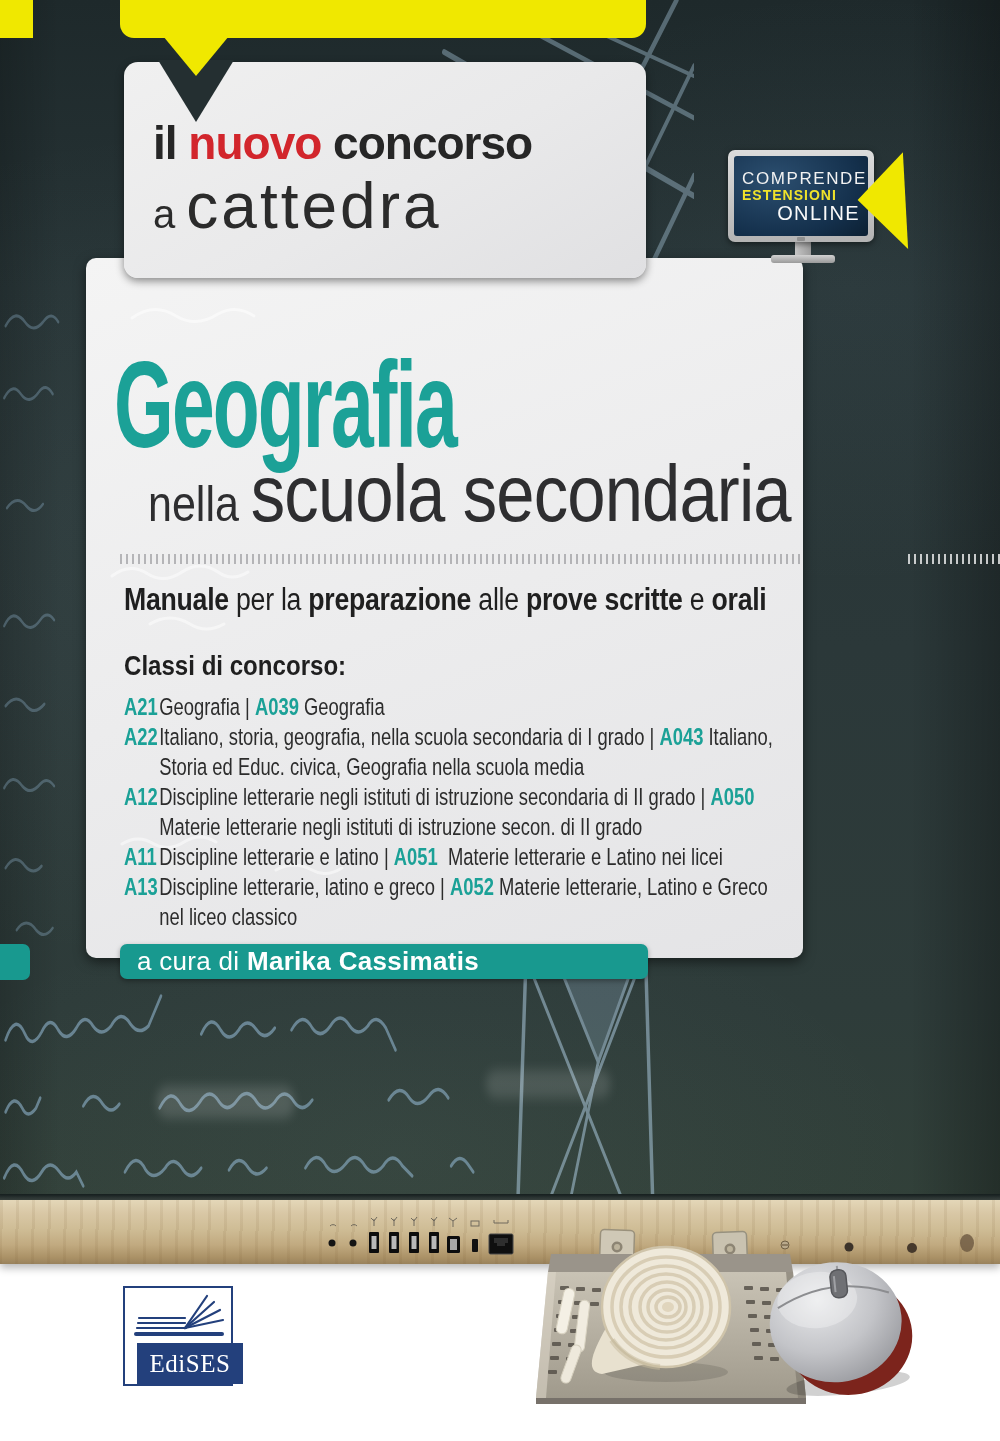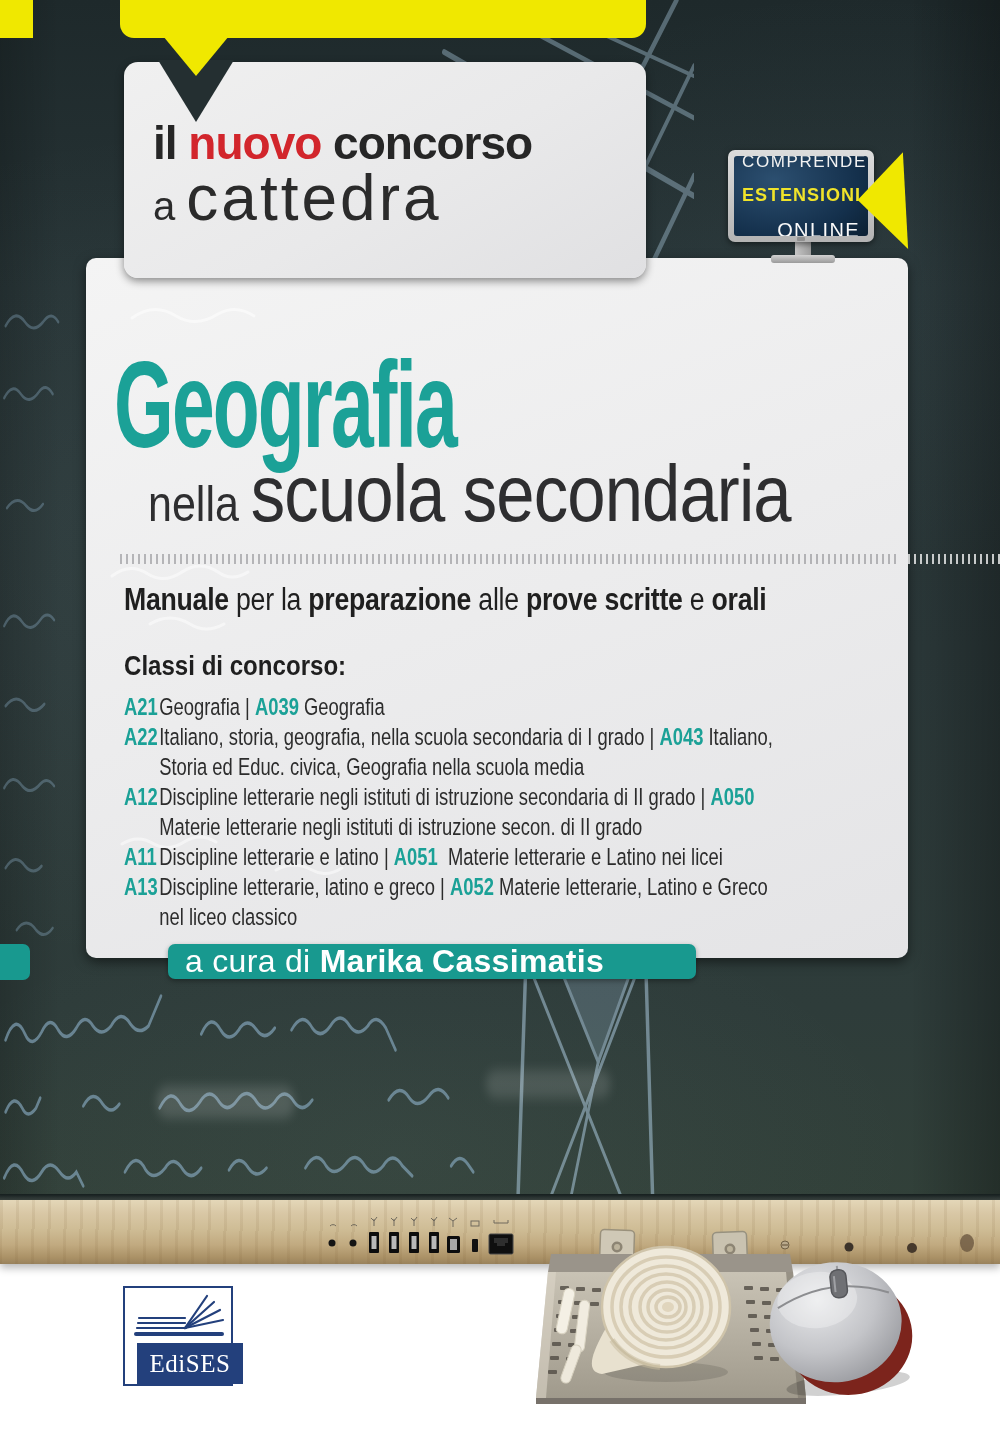--- a/index.html
+++ b/index.html
@@ -32,53 +32,53 @@
   
   .bubble{
     position:absolute;left:124px;top:62px;width:522px;height:216px;z-index:5;
     background:linear-gradient(150deg,#f0f0f0 0%,#e9e9ea 55%,#e0e0e2 100%);
     border-radius:14px;box-shadow:0 3px 9px rgba(0,0,0,.45);
     padding-left:29px;box-sizing:border-box;
   }
   .bubble-line1{margin-top:58px;font-size:46px;line-height:1;letter-spacing:-1px;white-space:pre;}
   .b-dark{font-weight:700;color:#262626;}
   .b-red{font-weight:700;color:#d2262c;}
-  .bubble-line2{margin-top:0;line-height:1;white-space:pre;color:#2b2b2b;}
+  .bubble-line2{margin-top:8px;line-height:1;white-space:pre;color:#2b2b2b;}
   .b-small{font-size:40px;font-weight:400;}
   .b-thin{font-size:64px;font-weight:400;letter-spacing:3px;}
   
   .monitor{
     position:absolute;left:728px;top:150px;width:146px;height:92px;z-index:5;
     background:linear-gradient(180deg,#dcdcdc,#b3b3b3);
     border-radius:7px;box-shadow:0 2px 6px rgba(0,0,0,.5);
     padding:6px;box-sizing:border-box;
   }
   .monitor::after{content:"";position:absolute;left:50%;bottom:1px;width:8px;height:4px;margin-left:-4px;
     background:#8f8f8f;border-radius:1px;}
   .screen{
     position:relative;width:100%;height:100%;overflow:hidden;border-radius:3px;
     background:radial-gradient(120px 80px at 30% 30%, #2c4f70, #14304c 70%, #0d2236 100%);
-    display:flex;flex-direction:column;justify-content:center;gap:16px;
+    display:flex;flex-direction:column;justify-content:center;gap:1px;
     padding:4px 8px;box-sizing:border-box;
   }
   .scr-line1{color:#f2f2f2;font-size:17px;font-weight:400;letter-spacing:1.6px;line-height:1;}
-  .scr-line2{color:#f0e32a;font-size:18px;font-weight:700;letter-spacing:1px;line-height:1;}
+  .scr-line2{color:#f0e32a;font-size:14px;font-weight:700;letter-spacing:1px;line-height:1;}
   .scr-line3{color:#fafafa;font-size:20px;font-weight:400;letter-spacing:1.4px;line-height:1;align-self:flex-end;}
   .monitor-neck{position:absolute;left:795px;top:242px;width:16px;height:14px;z-index:4;
     background:linear-gradient(90deg,#c6c6c6,#9c9c9c);}
   .monitor-base{position:absolute;left:771px;top:255px;width:64px;height:8px;z-index:4;
     background:linear-gradient(180deg,#d2d2d2,#9a9a9a);border-radius:3px;}
   .badge-arrow{
     position:absolute;left:853px;top:148px;width:58px;height:104px;z-index:6;
     background:#f0e800;clip-path:polygon(8% 50%, 86% 4%, 95% 97%);
     filter:drop-shadow(0 2px 3px rgba(0,0,0,.4));
   }
   
   .card{
-    position:absolute;left:86px;top:258px;width:822px;height:700px;z-index:2;
+    position:absolute;left:86px;top:258px;width:717px;height:700px;z-index:2;
     background:linear-gradient(160deg,#f4f4f4 0%,#ececed 50%,#e4e4e6 100%);
     border-radius:10px;box-shadow:0 4px 12px rgba(0,0,0,.5);
     overflow:hidden;
   }
   .card-ghost{position:absolute;left:0;top:0;z-index:0;}
   .title{
     position:absolute;left:28px;top:86px;margin:0;z-index:1;
     font-size:122px;font-weight:700;line-height:1;letter-spacing:-3px;
     color:#1ba197;transform:scaleX(.63);transform-origin:0 0;white-space:pre;
   }
@@ -115,21 +115,21 @@
     transform:scaleX(.75);transform-origin:0 0;
   }
   .class-row{white-space:pre;}
   .code{display:inline-block;width:47px;color:#1ba197;font-weight:700;}
   .code-inline{color:#1ba197;font-weight:700;}
   
   .editor-banner{
     position:absolute;left:120px;top:944px;width:528px;height:35px;z-index:5;
     background:#18998f;border-radius:7px;box-shadow:0 2px 5px rgba(0,0,0,.35);
     line-height:35px;padding-left:17px;box-sizing:border-box;white-space:pre;
-    color:#fff;font-size:32px;letter-spacing:.3px;margin-left:48px;
+    color:#fff;font-size:26px;letter-spacing:.3px;
   }
   .eb-light{font-weight:400;}
   .eb-bold{font-weight:700;}
   .teal-tab{position:absolute;left:0;top:944px;width:30px;height:36px;background:#18998f;
     border-radius:0 7px 7px 0;z-index:4;}
   
   .bottom-white{position:absolute;left:0;top:1260px;width:1000px;height:181px;background:#ffffff;z-index:1;}
   .ledge{
     position:absolute;left:0;top:1200px;width:1000px;height:64px;z-index:2;
     background:

